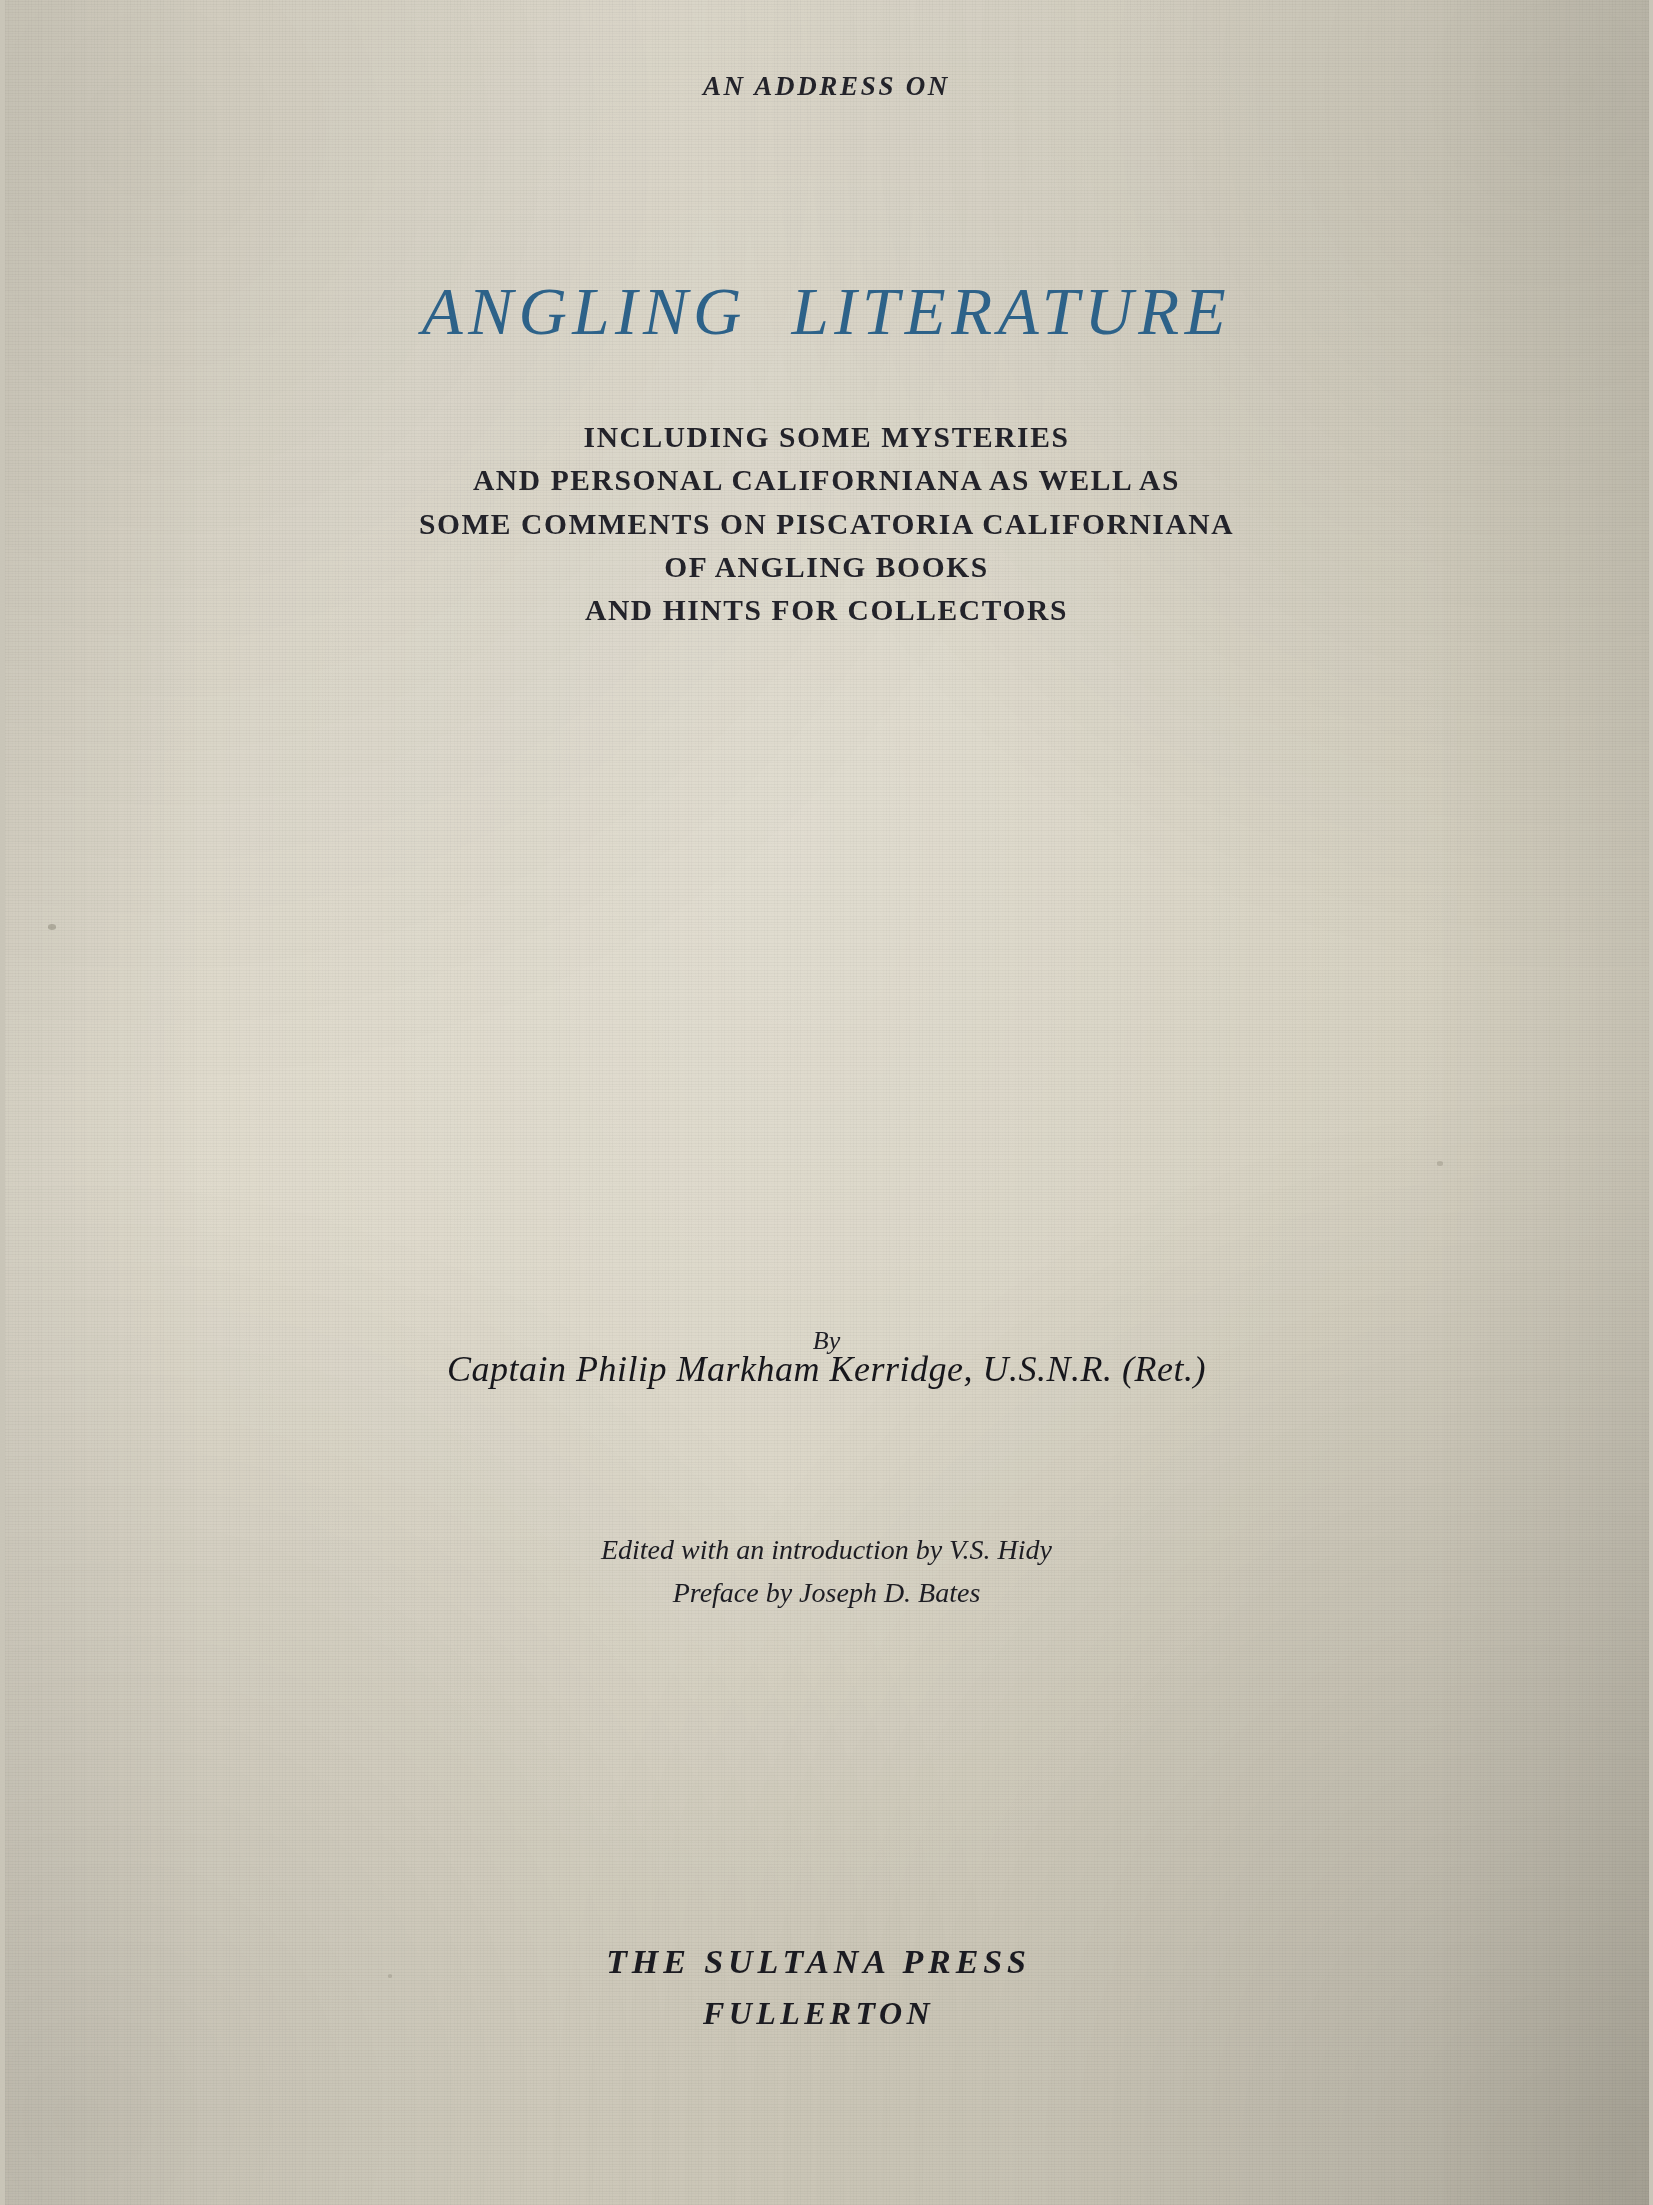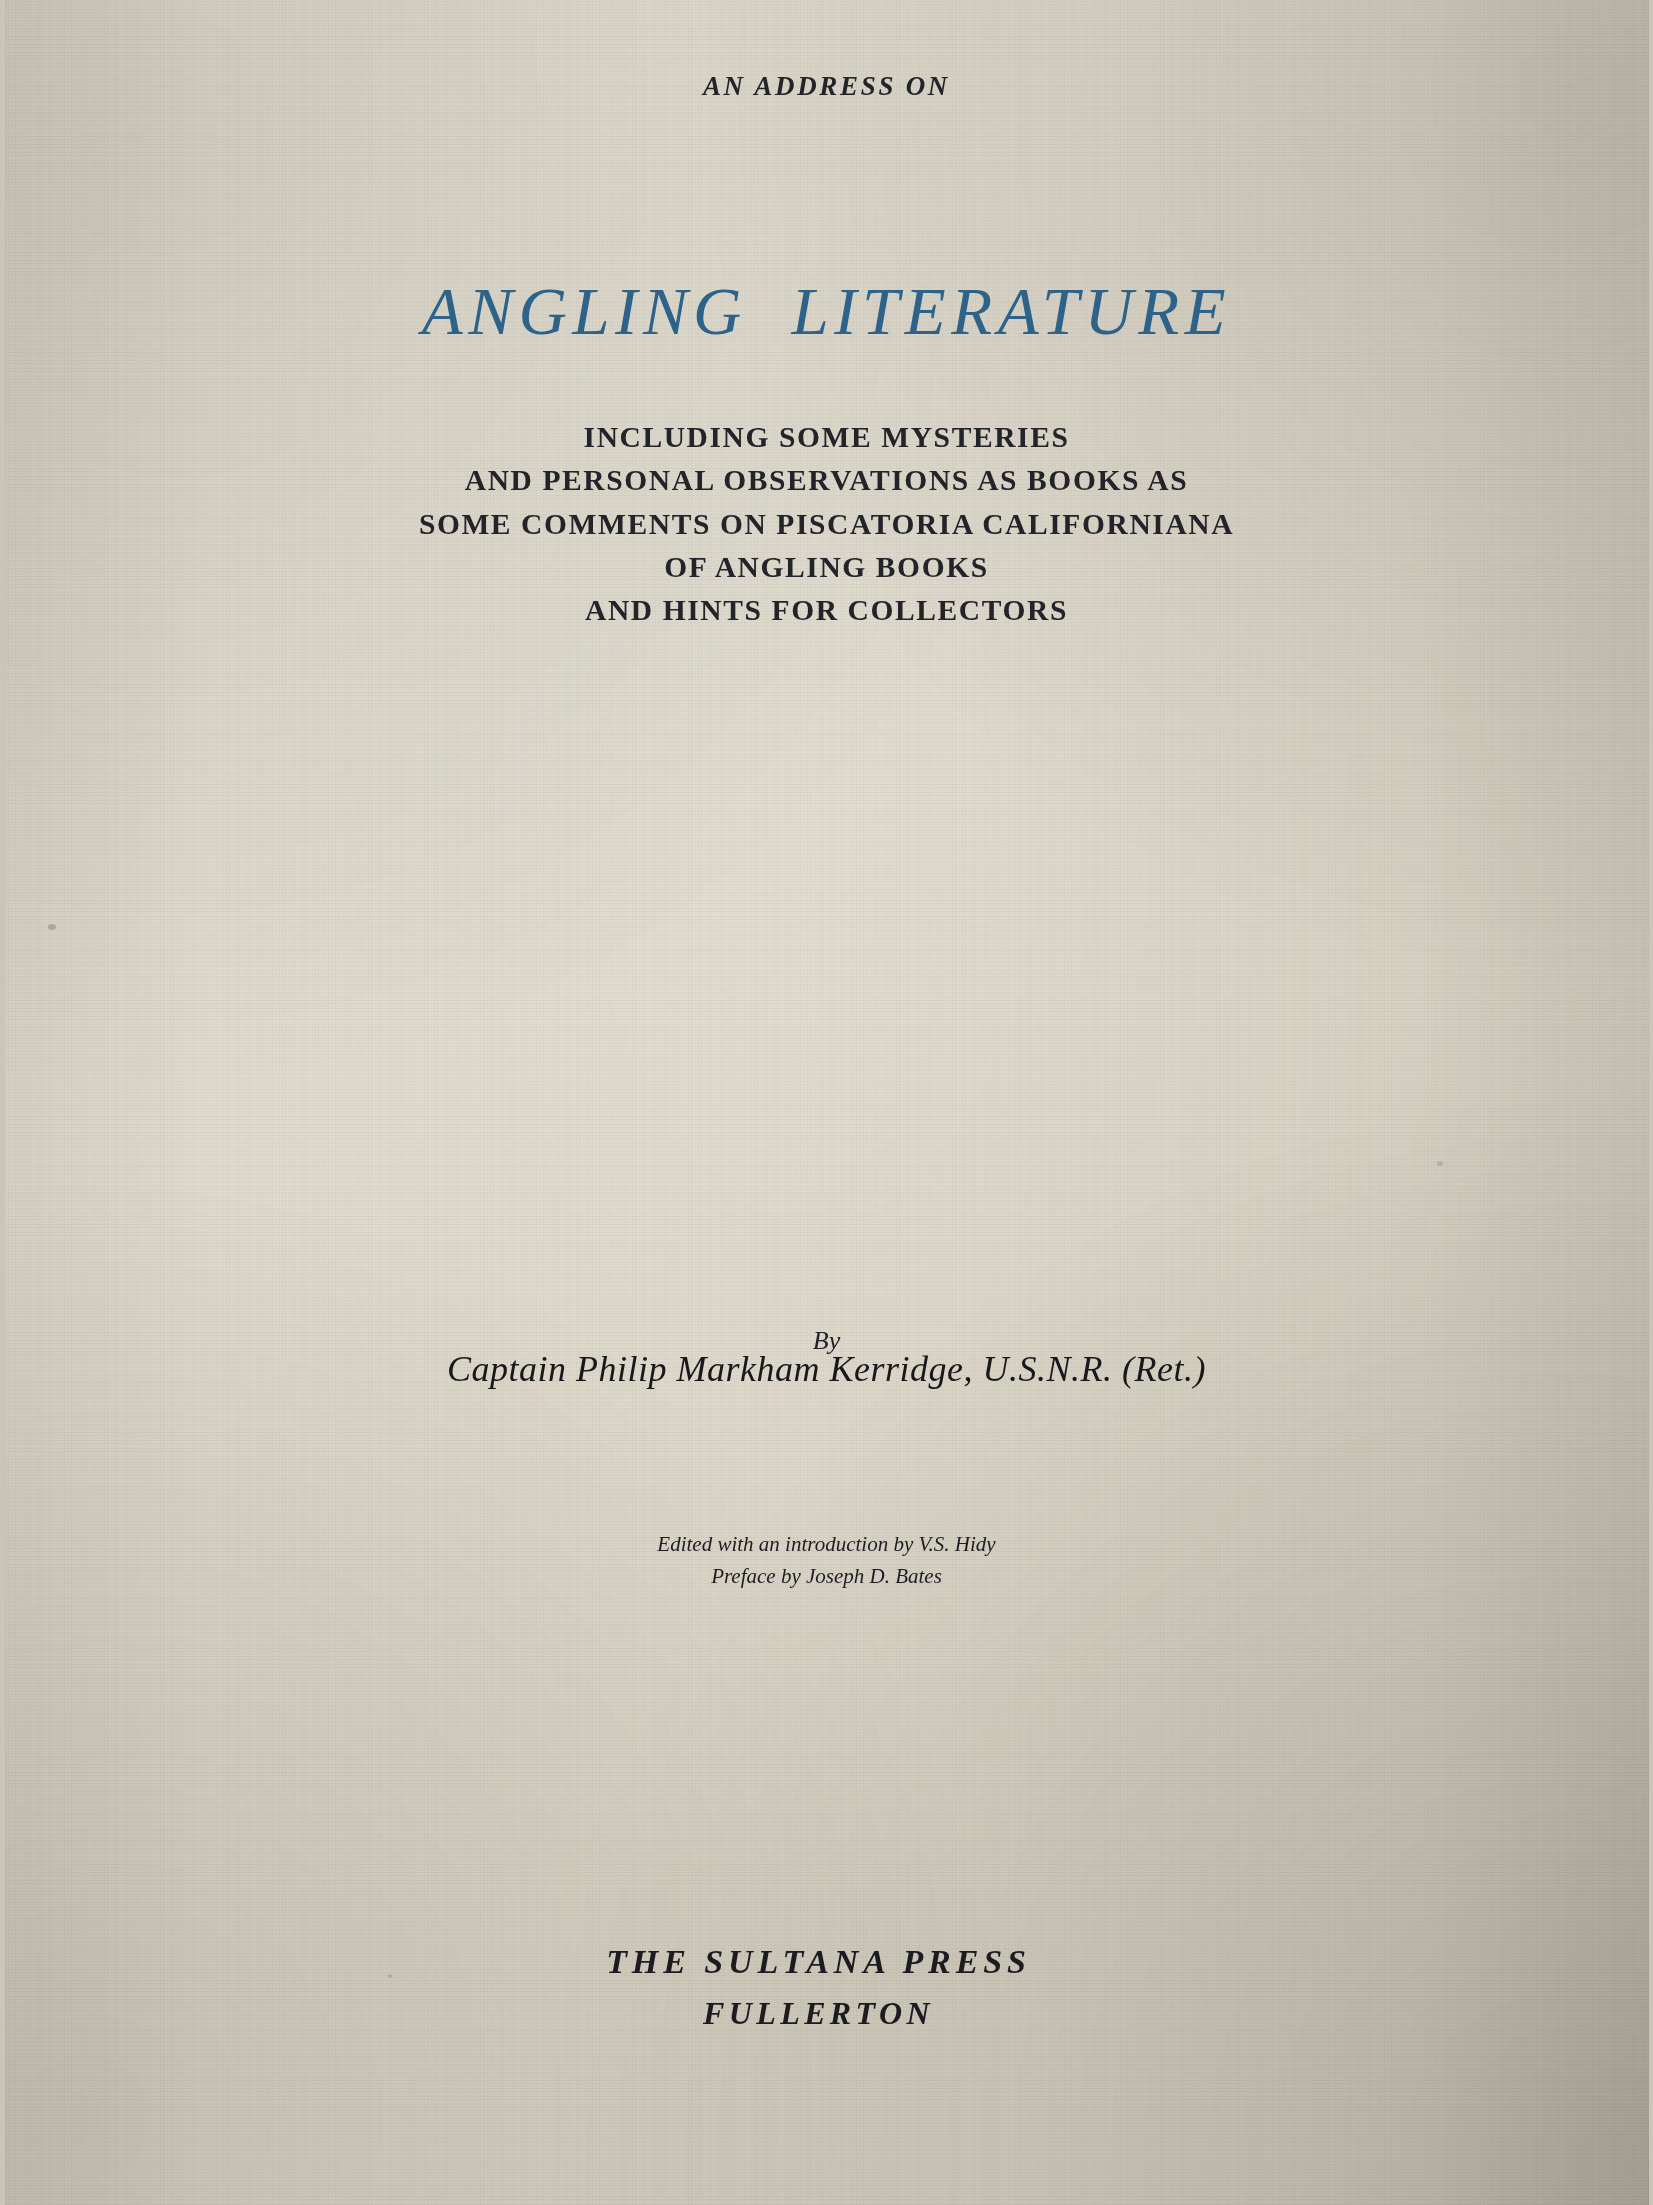--- a/index.html
+++ b/index.html
@@ -110,21 +110,21 @@
     color: #17171c;
     margin-top: 16px;
   }
 
   .credits {
     position: absolute;
     top: 1529px;
     left: 0;
     right: 0;
     font-style: italic;
-    font-size: 21px;
+    font-size: 28px;
     line-height: 1.52;
     color: #1d1d23;
   }
   .credits .ln { display: block; }
 
   .imprint {
     position: absolute;
     top: 1936px;
     left: 0;
     right: 16px;
@@ -151,21 +151,21 @@
 
 <div class="page">
   <div class="content">
 
     <div class="addr-on">AN ADDRESS ON</div>
 
     <div class="main-title">ANGLING  LITERATURE</div>
 
     <div class="subtitle">
       <span class="ln">INCLUDING SOME MYSTERIES</span>
-      <span class="ln">AND PERSONAL OBSERVATIONS AS BOOKS AS</span>
+      <span class="ln">AND PERSONAL CALIFORNIANA AS WELL AS</span>
       <span class="ln">SOME COMMENTS ON PISCATORIA CALIFORNIANA</span>
       <span class="ln">OF ANGLING BOOKS</span>
       <span class="ln">AND HINTS FOR COLLECTORS</span>
     </div>
 
     <div class="by-word">By</div>
 
     <div class="author">Captain Philip Markham Kerridge, U.S.N.R. (Ret.)</div>
 
     <div class="credits">

